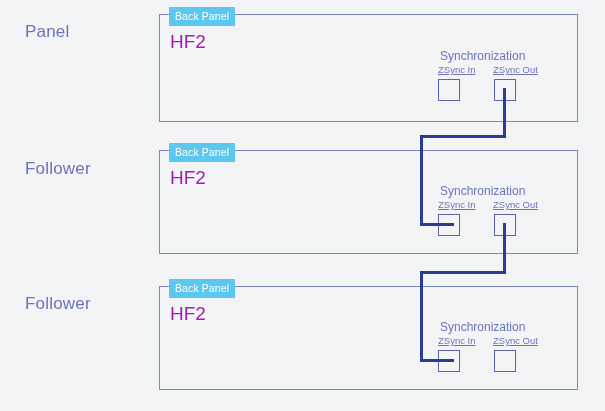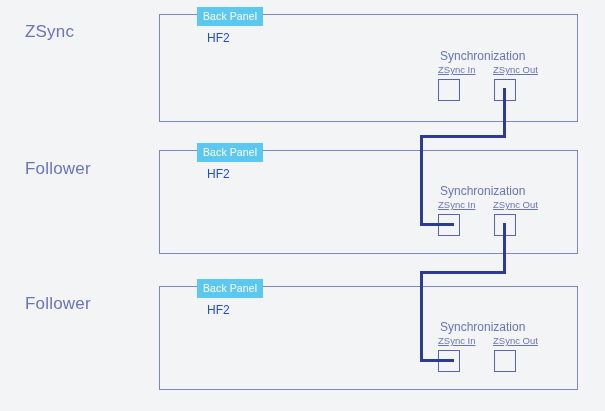--- a/index.html
+++ b/index.html
@@ -44,30 +44,28 @@
   
   .panel-badge {
     position: absolute;
     background: #5cc8ef;
     color: #ffffff;
     font-size: 10.5px;
     line-height: 14px;
     padding: 2px 6px 3px 6px;
     white-space: nowrap;
     letter-spacing: 0.1px;
-    margin-left: 28px;
   }
 
   
   .device-name {
     position: absolute;
-    font-size: 12px;
-    color: #1d4ed8;
+    font-size: 19px;
+    color: #a21caf;
     white-space: nowrap;
-    margin-left: 37px;
   }
 
   
   .sync-title {
     position: absolute;
     font-size: 12px;
     color: #6b74b8;
     white-space: nowrap;
     text-align: right;
   }
@@ -93,21 +91,21 @@
     background: #2c3b93;
   }
   .cable-h { height: 3px; }
   .cable-v { width: 3px; }
 </style>
 </head>
 <body>
 
 <div id="diagram">
 
-  <div class="role-label" style="left:25px; top:22px;">ZSync</div>
+  <div class="role-label" style="left:25px; top:22px;">Panel</div>
 
   <div class="panel" style="left:159px; top:14px; width:419px; height:108px;"></div>
 
   <div class="panel-badge" style="left:169px; top:7px;">Back Panel</div>
 
   <div class="device-name" style="left:170px; top:31px;">HF2</div>
 
   <div class="sync-title" style="left:440px; top:49px;">Synchronization</div>
 
   <div class="port-label" style="left:438px; top:64px;">ZSync In</div>

